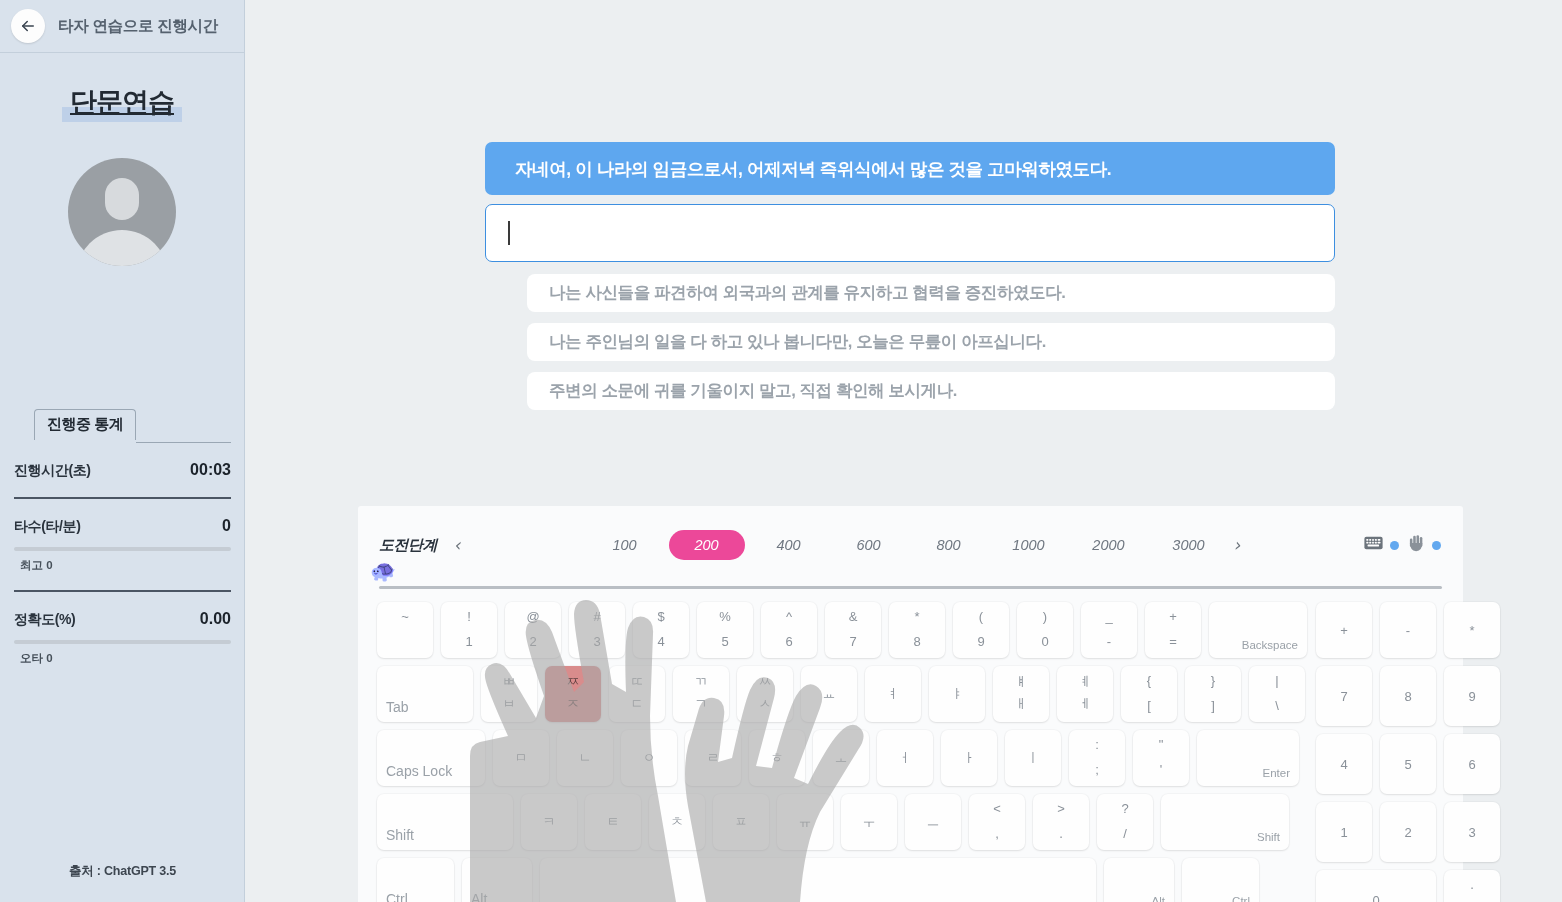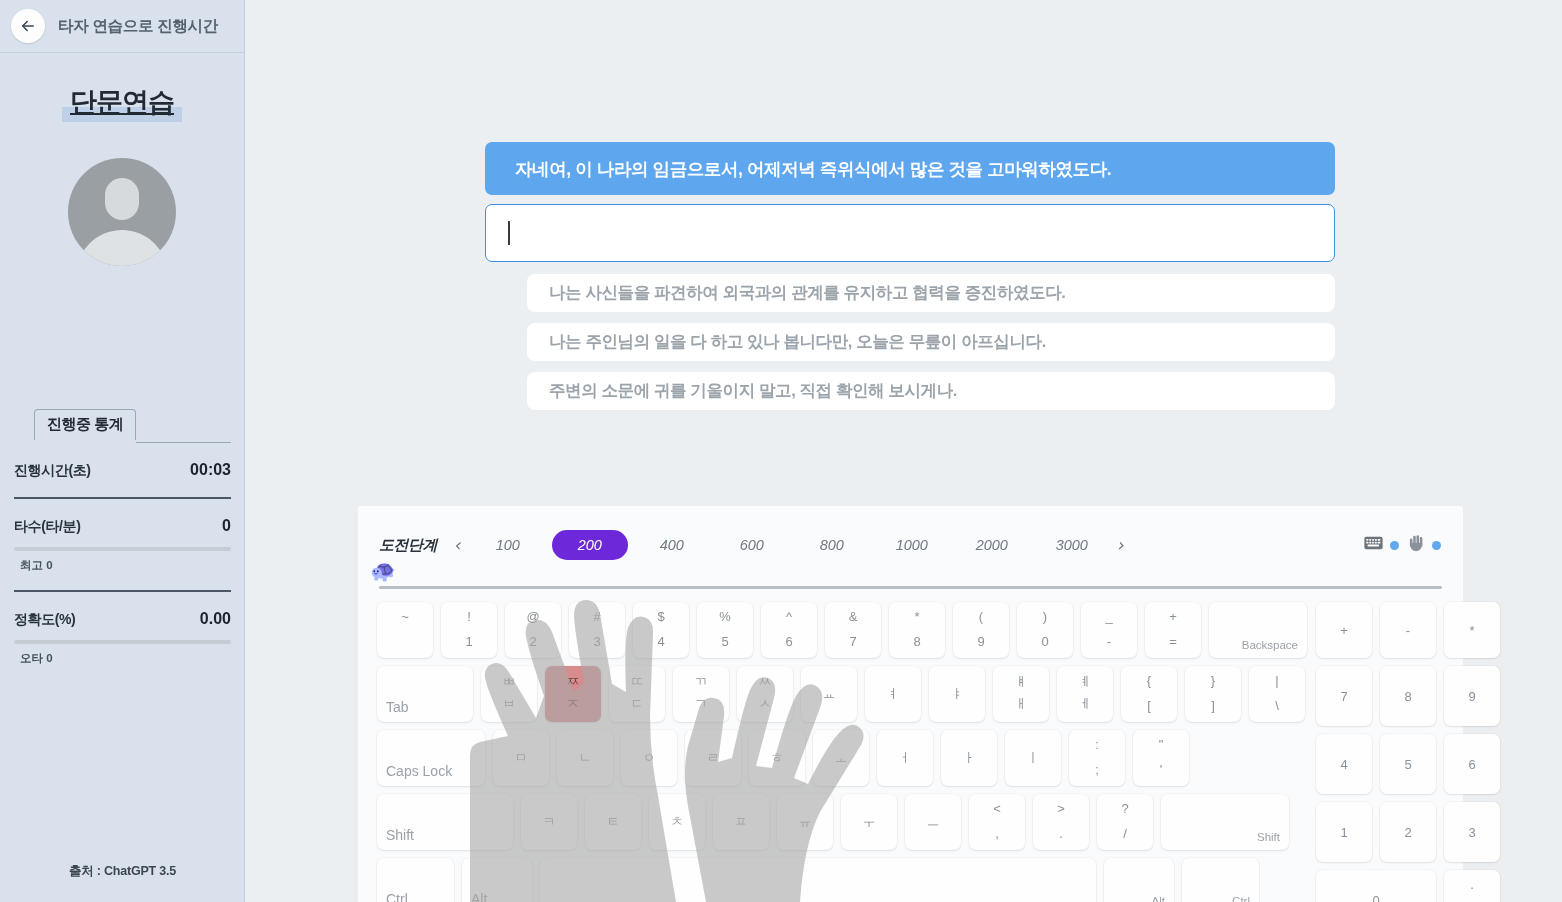--- a/index.html
+++ b/index.html
@@ -139,28 +139,28 @@
   }
   .level-label {
     font-size: 15px; font-weight: 700; color: #2a333d;
     letter-spacing: -.5px; margin-right: 12px; white-space: nowrap;
   }
   .chev {
     font-size: 17px; color: #6b737b; cursor: pointer;
     padding: 0 6px; font-weight: 400;
     font-family: "DejaVu Sans", sans-serif;
   }
-  .level-pills { display: flex; align-items: center; flex: 1; }
+  .level-pills { display: flex; align-items: center; flex: 1; justify-content: center; }
   .pill {
     min-width: 72px; text-align: center;
     font-size: 14.5px; color: #6f7781;
     padding: 7px 0; border-radius: 16px; cursor: pointer;
     margin: 0 4px;
   }
-  .pill.active { background: #6d28d9; color: #fff; min-width: 76px; }
+  .pill.active { background: #ec4899; color: #fff; min-width: 76px; }
   .kb-toggles { display: flex; align-items: center; gap: 9px; padding-right: 6px; }
   .toggle-ico { display: flex; align-items: center; cursor: pointer; }
   .dot { width: 9px; height: 9px; border-radius: 50%; background: #62a8ef; margin-left: 7px; }
 
   .turtle-row { position: relative; height: 30px; padding: 0 21px; }
   .turtle {
     position: absolute; left: 12px; top: -2px;
     font-size: 21px; line-height: 1;
     filter: hue-rotate(170deg) saturate(1.6);
     color: #7fbcf5;
@@ -519,20 +519,23 @@
               <span class="mid">ㅣ</span>
             </div>
             <div class="key">
               <span class="top">:</span>
               <span class="bot">;</span>
             </div>
             <div class="key">
               <span class="top">"</span>
               <span class="bot">'</span>
             </div>
+            <div class="key k-enter">
+              <span class="corner-r">Enter</span>
+            </div>
           </div>
 
           <div class="krow">
             <div class="key k-shiftL">
               <span class="corner">Shift</span>
             </div>
             <div class="key">
               <span class="mid">ㅋ</span>
             </div>
             <div class="key">

